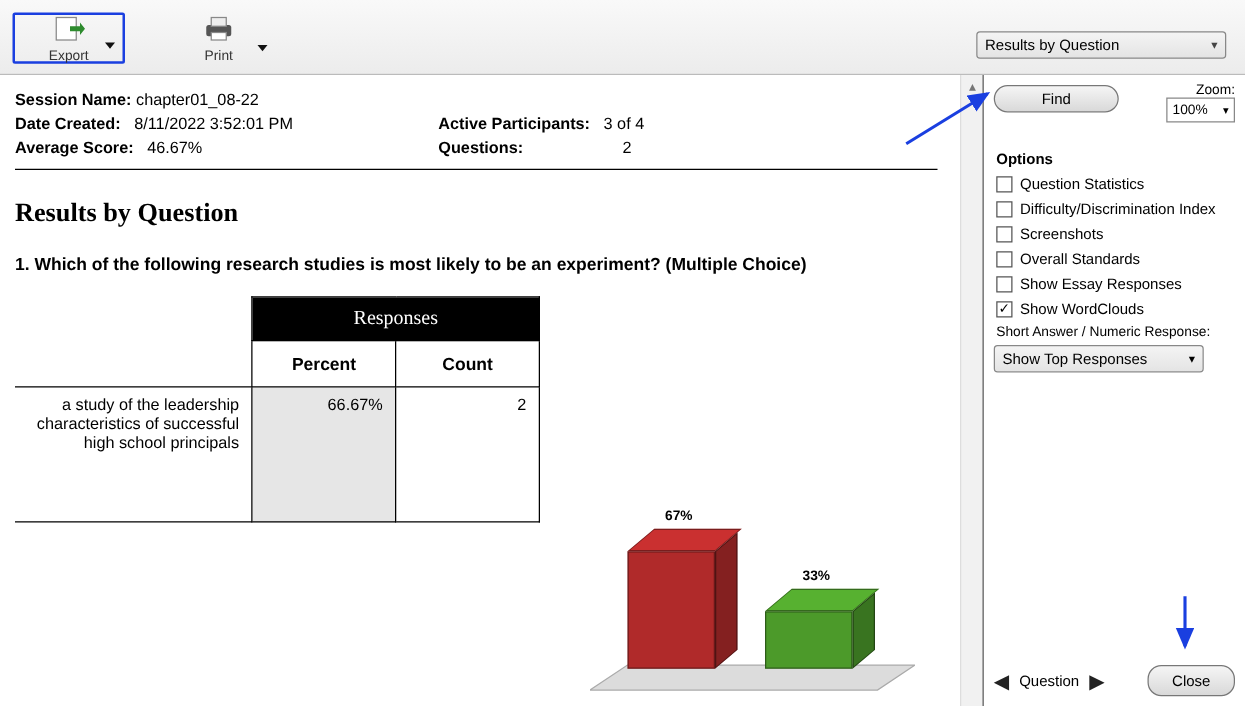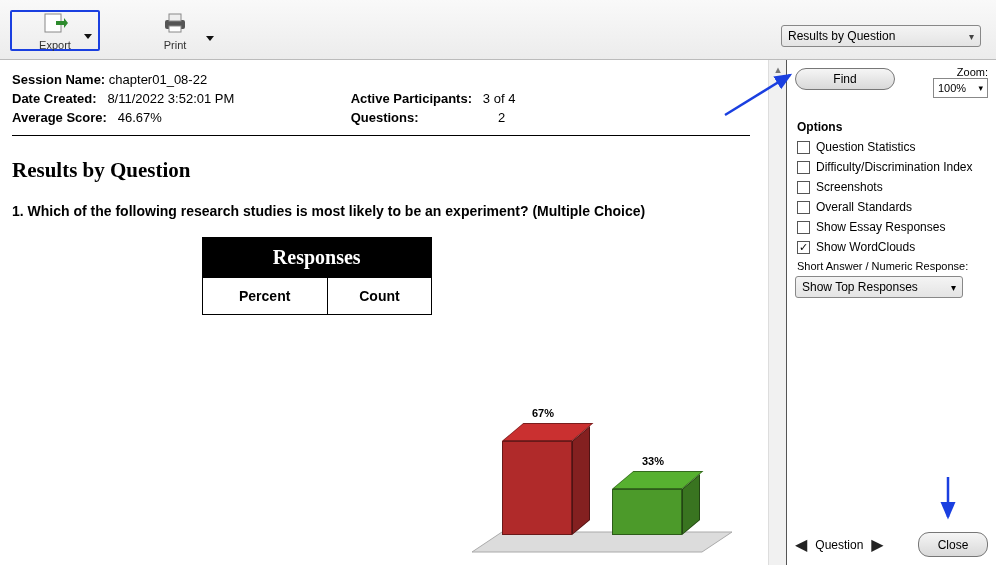--- a/index.html
+++ b/index.html
@@ -99,21 +99,21 @@
   }
   .q-text { font-weight: bold; font-size: 14px; margin-bottom: 18px; }
   .resp-wrap { display:flex; align-items:flex-start; gap:40px; }
   table.resp {
     border-collapse: collapse;
     width: 420px;
   }
   table.resp th.top {
     background: #000; color: #fff;
     font-family: Georgia, serif;
-    font-size: 20px; font-weight: bold;
+    font-size: 16px; font-weight: normal;
     padding: 8px 0;
     border:1px solid #000;
     margin-top:22px;
   }
   table.resp th.sub {
     background:#fff; font-weight:bold; font-size:14px;
     padding:10px 6px; border:1px solid #000;
   }
   table.resp td {
     border:1px solid #000;
@@ -256,20 +256,25 @@
       <table class="resp">
         <tbody>
             <tr>
               <td class="ans" style="border:none"></td>
               <th class="top" colspan="2">Responses</th>
             </tr>
         <tr>
               <td class="ans" style="border:none"></td>
           <th class="sub">Percent</th>
           <th class="sub">Count</th>
+        </tr>
+        <tr class="row0">
+          <td class="ans">a study of the leadership characteristics of successful high school principals</td>
+          <td class="pct">66.67%</td>
+          <td class="cnt">2</td>
         </tr>
       </tbody>
         </table>
 
       <div class="chart">
         <svg class="platform" viewBox="0 0 260 30">
           <polygon points="0,25 230,25 260,5 30,5" fill="#dcdcdc" stroke="#aaa"></polygon>
         </svg>
 
       <div class="bar3d" style="left: 30px;">

